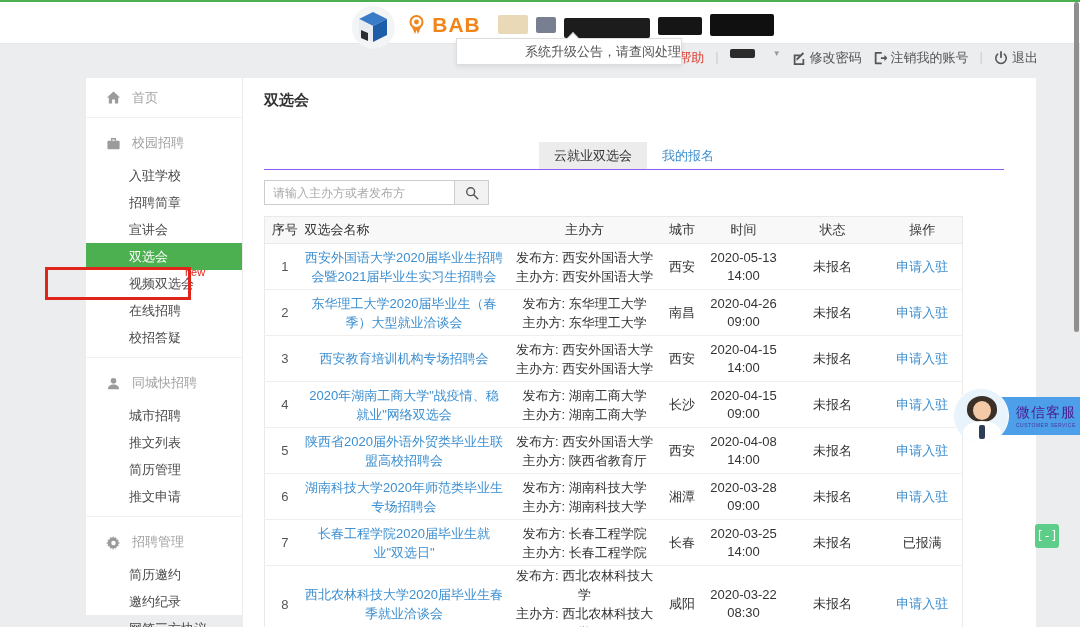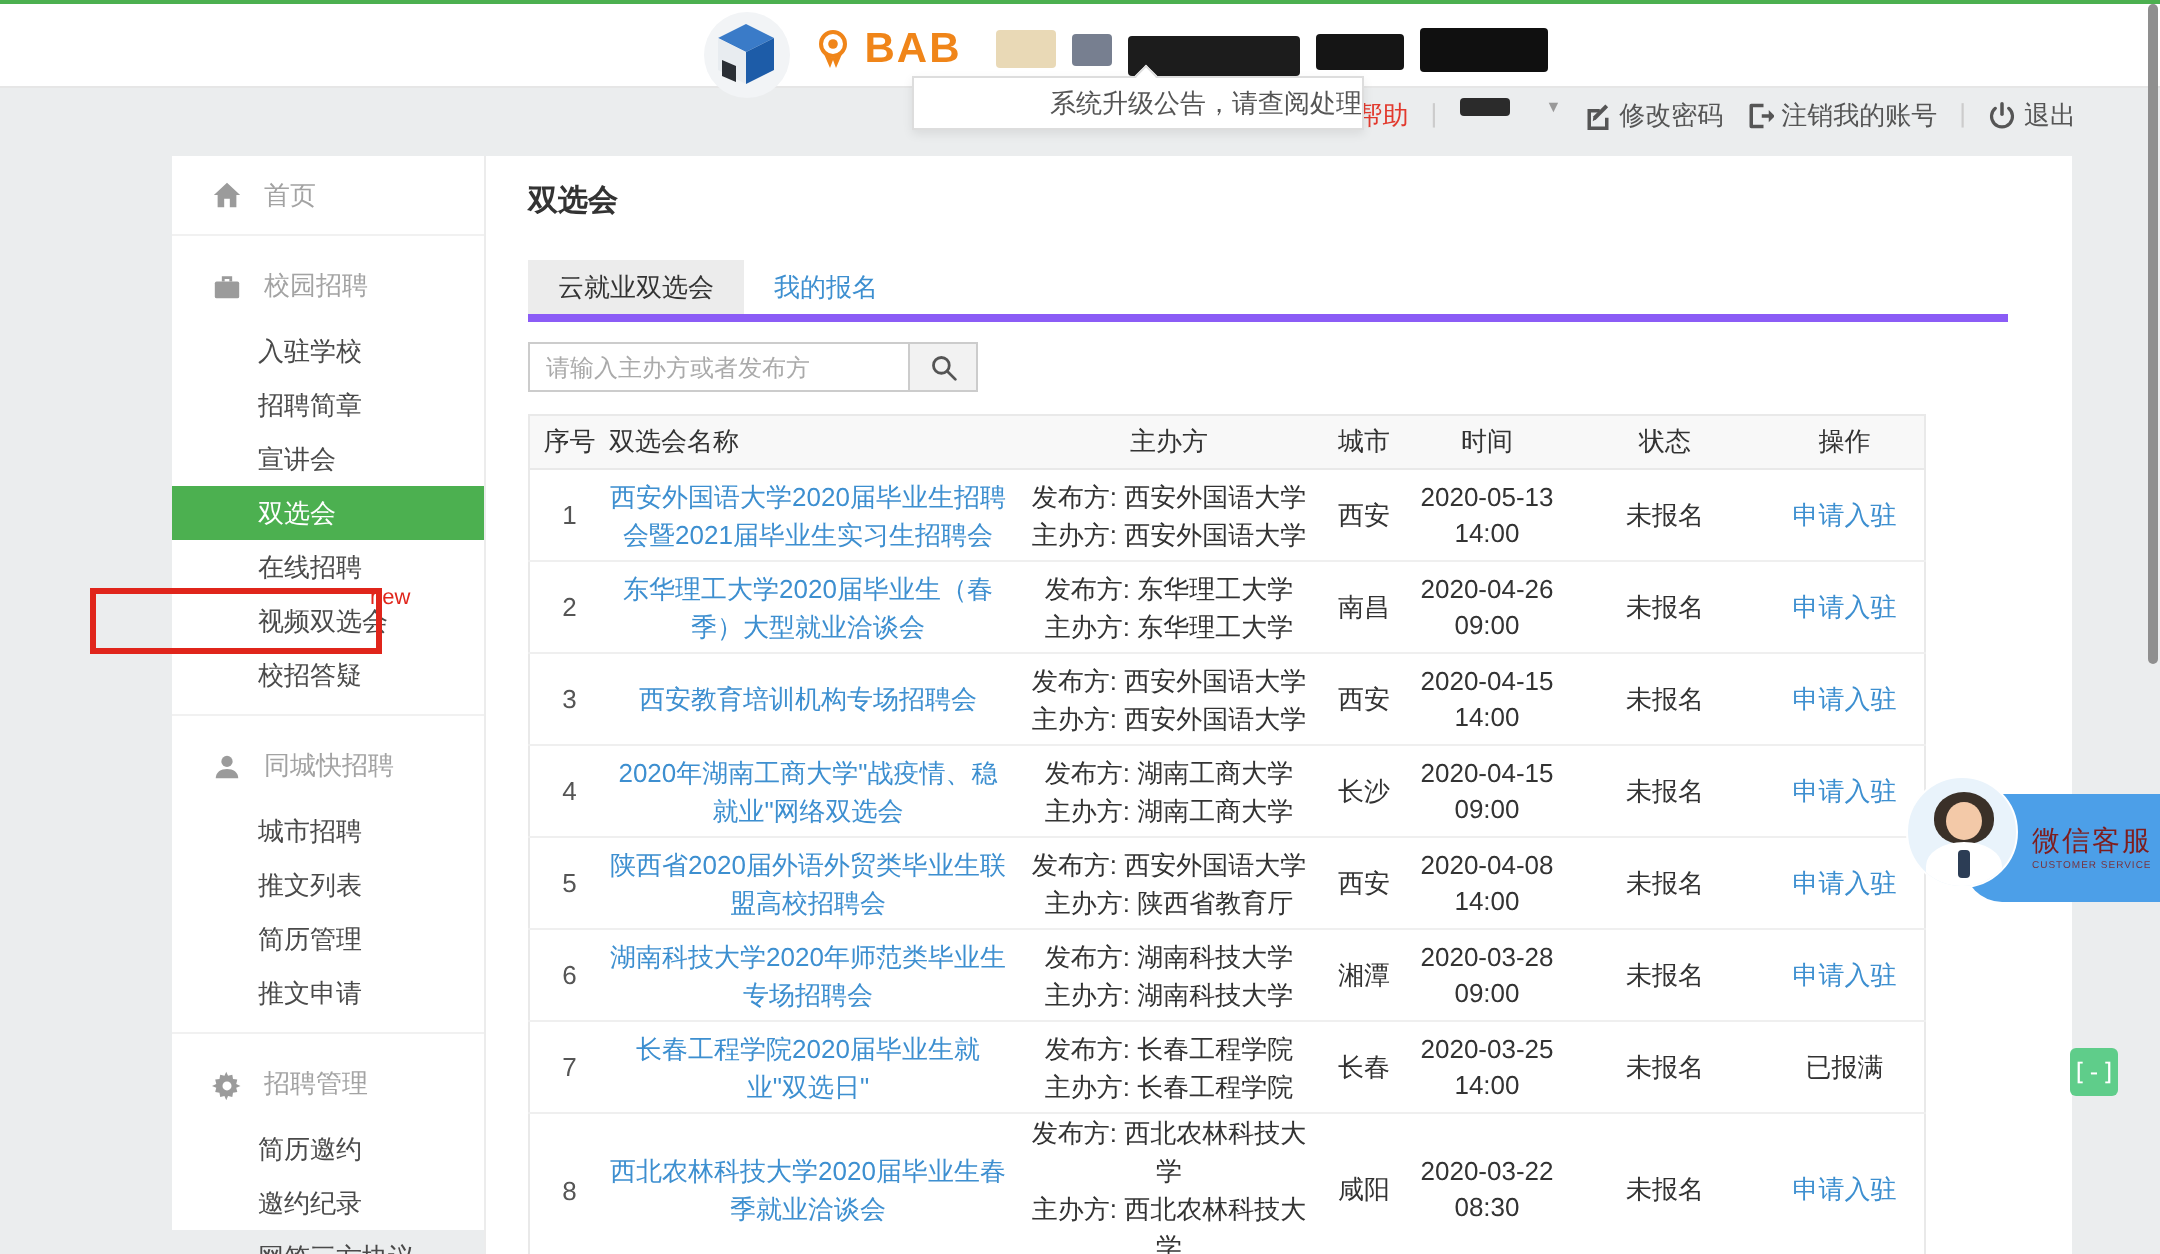--- a/index.html
+++ b/index.html
@@ -55,21 +55,21 @@
   .side-head { height:38px; display:flex; align-items:center; gap:11px; padding-left:20px; color:#a3a3a3; }
   .side-sec:first-child .side-head { height:39px; }
   .side-item { height:27px; display:flex; align-items:center; padding-left:43px; color:#4a4a4a; cursor:pointer; position:relative; }
   .side-item.active { color:#fff; }
   .side-item .newtag { position:absolute; top:-4px; left:99px; font-size:11px; }
   .redbox { position:absolute; left:2px; width:146px; height:33px; border:3px solid; z-index:5; pointer-events:none; }
   .sicon { width:15px; height:15px; flex:0 0 auto; }
 
   
   .pg-title { font-size:15px; font-weight:bold; color:#333; margin-top:3px; }
-  .tabs { display:flex; margin-top:20px; border-bottom:4px solid #8b5cf6; width:740px; }
+  .tabs { display:flex; margin-top:32px; border-bottom:1px solid #8b5cf6; width:740px;justify-content:center; }
   .tab { padding:0 15px; height:27px; line-height:27px; font-size:13px; cursor:pointer; }
   .tab.active { background:#ececec; color:#333; }
   .searchbar { margin-top:10px; display:flex; }
   .searchbar input { width:191px; height:25px; border:1px solid #ccc; padding:0 8px; font-size:12px; color:#333;
                      font-family:"Liberation Sans","DejaVu Sans",sans-serif; outline:none; }
   .searchbar input::placeholder { color:#aaa; }
   .searchbar button { width:34px; height:25px; border:1px solid #ccc; border-left:none; background:#f2f2f2;
                       display:flex; align-items:center; justify-content:center; cursor:pointer; }
 
   table.fairs { border-collapse:collapse; margin-top:11px; width:698px; table-layout:fixed;
@@ -80,22 +80,22 @@
   table.fairs td { height:46px; border-bottom:1px solid #efefef; text-align:center; vertical-align:middle; }
   td.name { text-align:left; line-height:19px; padding-right:6px; }
   td.org  { text-align:left; line-height:19px; }
   td.no   { color:#555; }
   a.fair-link { text-decoration:none; cursor:pointer; }
   .dt { line-height:18px; }
   .act-link { cursor:pointer; }
 
   
   .wechat { position:absolute; left:953px; top:388px; z-index:30; width:127px; height:56px; }
-  .wc-pill { position:absolute; left:29px; top:9px; width:98px; height:54px; border-radius:19px 0 0 19px;
-             display:flex; flex-direction:column; justify-content:center; padding-left:34px; color:#7f1d1d; }
+  .wc-pill { position:absolute; left:29px; top:9px; width:98px; height:38px; border-radius:19px 0 0 19px;
+             display:flex; flex-direction:column; justify-content:center; padding-left:34px; color:#4c1d95; }
   .wc-label { font-size:14px; letter-spacing:1px; }
   .wc-sub { font-size:5px; letter-spacing:.5px; opacity:.85; }
   .wc-avatar { position:absolute; left:0; top:0; width:56px; height:56px; border-radius:50%;
                background:#e9f3fb; overflow:hidden; border:1px solid #fff; }
   .wc-hair { position:absolute; left:13px; top:7px; width:30px; height:26px; border-radius:50% 50% 45% 45%; background:#3a3028; }
   .wc-face { position:absolute; left:19px; top:12px; width:18px; height:19px; border-radius:50%; background:#f3c9a8; }
   .wc-body { position:absolute; left:9px; top:32px; width:38px; height:24px; border-radius:50% 50% 0 0; background:#fff; }
   .wc-tie  { position:absolute; left:25px; top:36px; width:6px; height:14px; background:#2c3d55; border-radius:2px; }
 
   .shotbtn { position:absolute; left:1035px; top:524px; width:24px; height:24px; border-radius:3px; z-index:30;
@@ -210,27 +210,27 @@
         </div>
         <div class="side-item">
           <span>招聘简章</span>
         </div>
         <div class="side-item">
           <span>宣讲会</span>
         </div>
         <div class="side-item active" style="background: rgb(76, 176, 80);">
           <span>双选会</span>
         </div>
-        <div class="side-item">
-          <span>在线招聘</span>
-        </div>
         <div class="side-item" style="position: relative;">
           <span>视频双选会</span>
           <span class="newtag" style="color:#e0251b">new</span>
           <div class="redbox" style="border-color: rgb(224, 37, 27); left: -41px; top: -3px;"></div>
+        </div>
+        <div class="side-item">
+          <span>在线招聘</span>
         </div>
         <div class="side-item">
           <span>校招答疑</span>
         </div>
       </div>
       <div class="side-sec">
         <div class="side-head">
           <svg class="sicon" viewBox="0 0 16 16">
             <circle cx="8" cy="5" r="3" fill="#9b9b9b"></circle>
             <path d="M2 14c0-3.3 2.7-5 6-5s6 1.7 6 5z" fill="#9b9b9b"></path>

